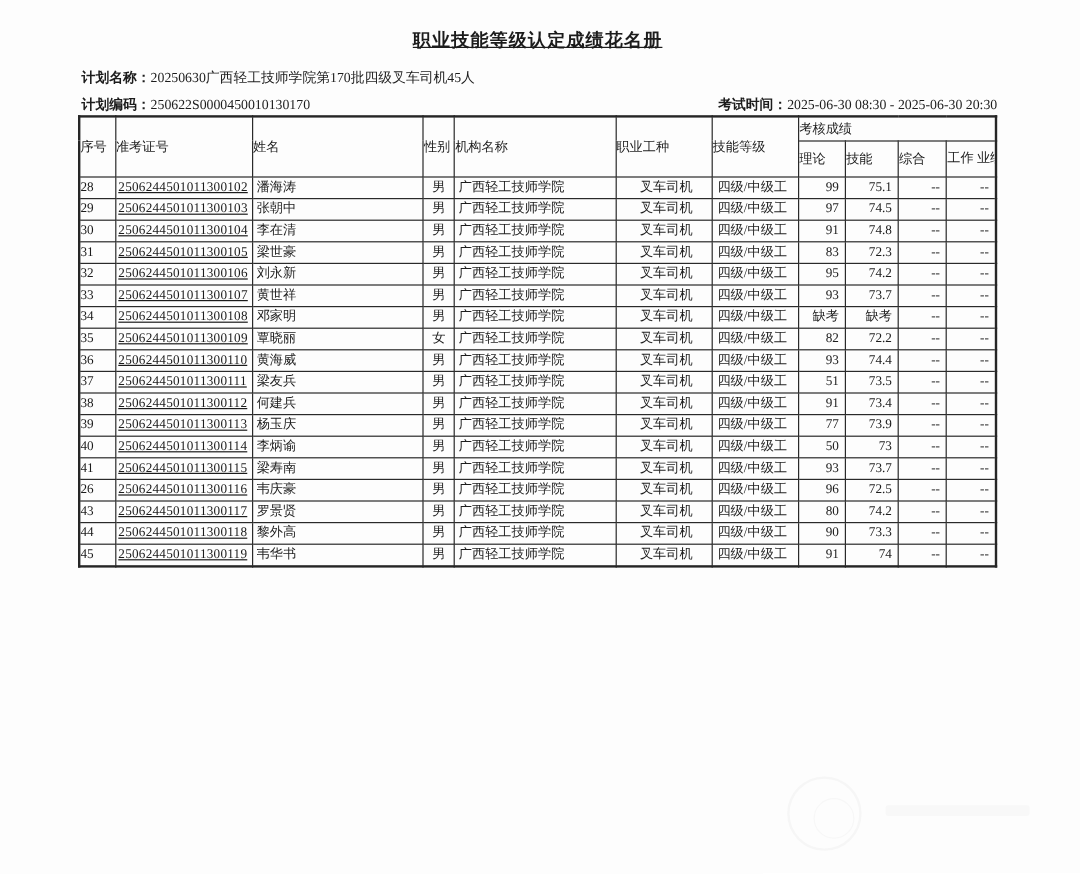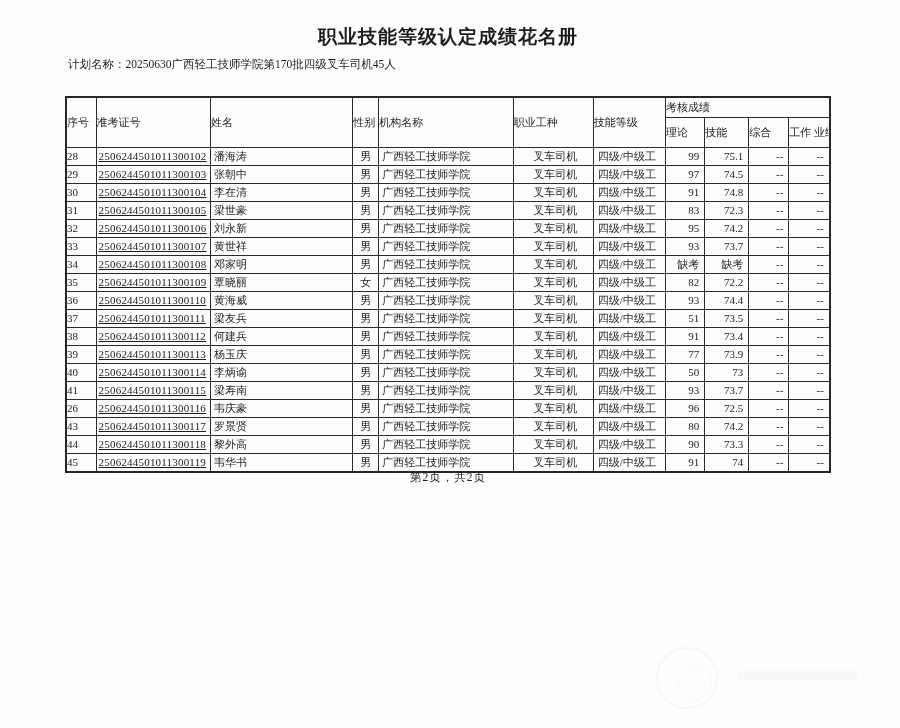--- a/index.html
+++ b/index.html
@@ -9,37 +9,38 @@
     position: relative;
     width: 900px;
     height: 728px;
     background: #fdfdfd;
     overflow: hidden;
   }
   .doc-title {
     position: absolute;
     top: 24px; left: 65px; width: 766px;
     text-align: center;
-    font-size: 19px;
+    font-size: 15px;
     font-weight: bold;
     letter-spacing: 1px;
+    text-decoration: underline;
   }
   .plan-name-row {
     position: absolute;
     top: 57px; left: 68px;
     font-size: 11.5px;
   }
   .meta-row {
     position: absolute;
     top: 80px; left: 68px; width: 763px;
     display: flex;
     justify-content: space-between;
     font-size: 11.5px;
   }
-  .lbl { font-weight: normal; }
+  .lbl { font-weight: bold; }
   table.results {
     position: absolute;
     top: 96px; left: 65px;
     width: 766px;
     border-collapse: collapse;
     table-layout: fixed;
     border: 2px solid #262626;
     background: #fdfdfd;
   }
   table.results th, table.results td {
@@ -101,20 +102,24 @@
 <body>
 
 <div class="page">
 
   <div class="doc-title">职业技能等级认定成绩花名册</div>
 
   <div class="plan-name-row">
     <span class="lbl">计划名称：</span><span>20250630广西轻工技师学院第170批四级叉车司机45人</span>
   </div>
 
+  <div class="meta-row">
+    <span><span class="lbl">计划编码：</span><span>250622S0000450010130170</span></span>
+    <span><span class="lbl">考试时间：</span><span>2025-06-30 08:30 - 2025-06-30 20:30</span></span>
+  </div>
 
   <table class="results">
     <colgroup>
       <col style="width:30px">
         <col style="width:114px">
         <col style="width:142px">
         <col style="width:26px">
       <col style="width:134px">
         <col style="width:80px">
         <col style="width:72px">
@@ -373,21 +378,20 @@
       <td class="c-occ">叉车司机</td>
       <td class="c-level">四级/中级工</td>
       <td class="c-score">91</td>
       <td class="c-score">74</td>
       <td class="c-score">--</td>
       <td class="c-score">--</td>
     </tr>
       </tbody>
   </table>
 
-  <div class="page-footer">第2页，共2页</div>
 
   <div class="watermark">
     <div class="wm-circle">
       <div class="wm-circle-inner"></div>
     </div>
     <div class="wm-bar wm-bar1"></div>
   </div>
 
 </div>
 

